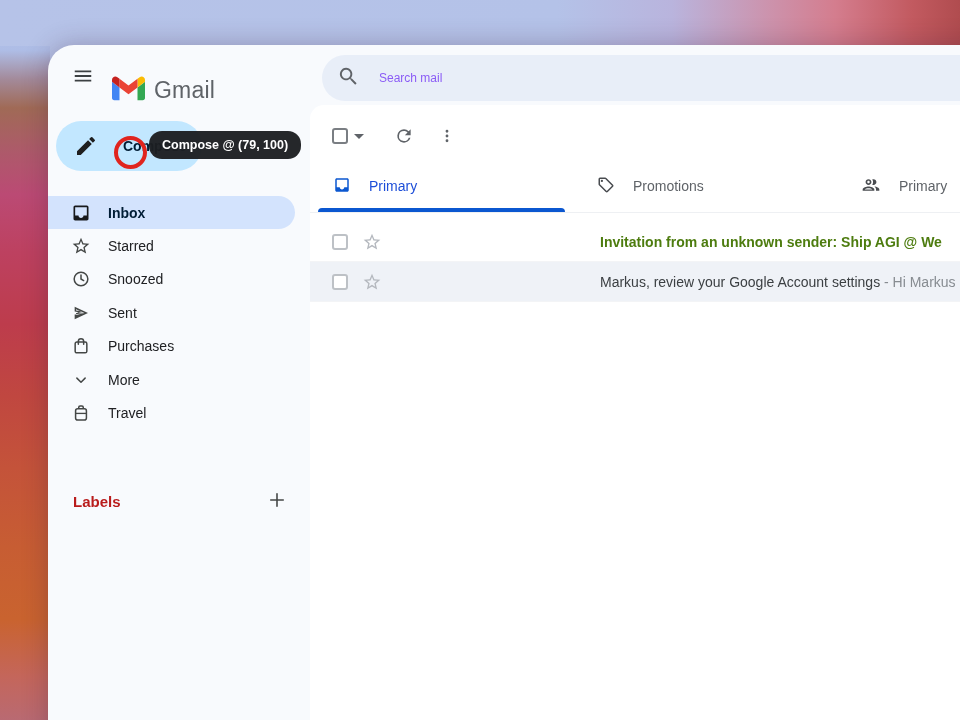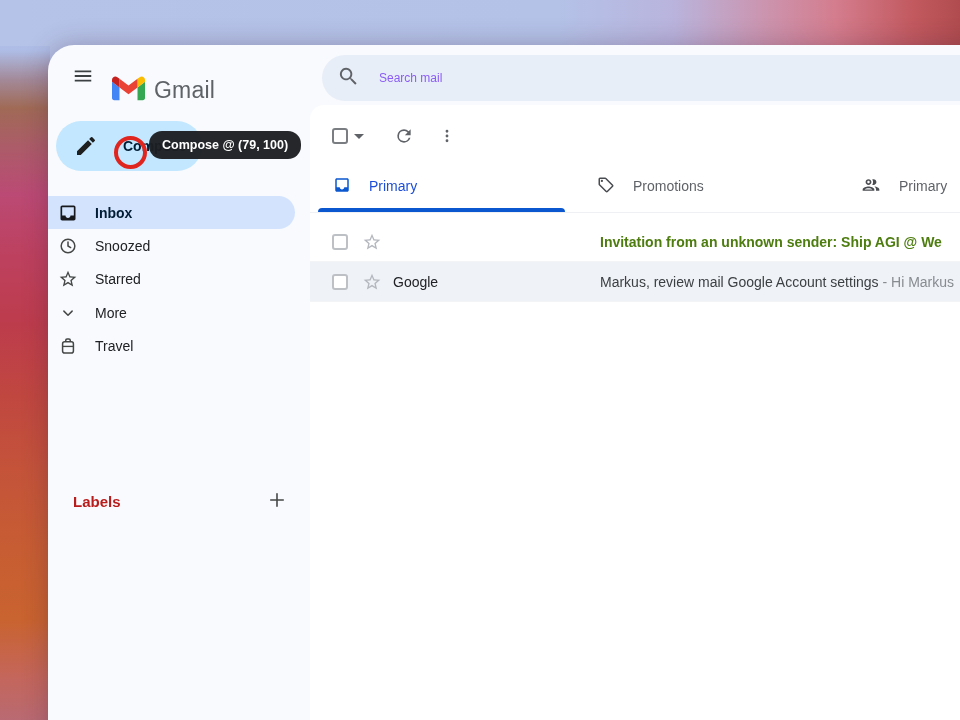--- a/index.html
+++ b/index.html
@@ -41,21 +41,21 @@
   .compose-label { position:absolute; left:67px; top:0; line-height:50px;
     font-size:14px; font-weight:600; color:#001d35; }
   .tooltip { position:absolute; left:101px; top:26px; height:28px; z-index:5;
     background:rgba(28,30,33,.96); border-radius:13px; display:flex;
     align-items:center; padding:8px 13px; white-space:nowrap;
     font-size:12.5px; font-weight:700; color:#fff; }
   .click-ring { position:absolute; left:66px; top:31px; width:33px; height:33px;
     border:4px solid #e0241e; border-radius:50%; z-index:6; }
 
   .nav { position:absolute; left:0; top:91px; right:0; }
-  .nav-item { height:33.4px; display:flex; align-items:center; padding-left:10px;
+  .nav-item { height:33.4px; display:flex; align-items:center; padding-left:23px;
     gap:17px; font-size:14px; color:#202124; cursor:pointer; }
   .nav-item .nic { width:20px; height:20px; flex:none; display:flex;
     align-items:center; justify-content:center; }
   .nav-item.selected { width:247px; background:#d3e3fd; border-radius:0 17px 17px 0;
     font-weight:700; color:#001d35; }
   .labels-row { position:absolute; left:0; top:379px; right:0; height:34px;
     display:flex; align-items:center; padding-left:25px; }
   .labels-title { font-size:15px; font-weight:700; color:#b91c1c; }
   .labels-add { position:absolute; left:217px; top:5px; width:24px; height:24px;
     border:none; background:transparent; cursor:pointer; display:flex;
@@ -152,33 +152,50 @@
         <span class="nic">
           <svg width="20" height="20" viewBox="0 0 24 24">
               <path fill="#17191c" d="M19 3H5c-1.1 0-2 .9-2 2v14c0 1.1.9 2 2 2h14c1.1 0 2-.9 2-2V5c0-1.1-.9-2-2-2zm0 12h-4c0 1.66-1.35 3-3 3s-3-1.34-3-3H5V5h14v10z"></path>
             </svg>
         </span>
         <span>Inbox</span>
       </div>
       <div class="nav-item">
         <span class="nic">
           <svg width="20" height="20" viewBox="0 0 24 24">
+              <path fill="#444746" d="M22 9.24l-7.19-.62L12 2 9.19 8.63 2 9.24l5.46 4.73L5.82 21 12 17.27 18.18 21l-1.63-7.03L22 9.24zM12 15.4l-3.76 2.27 1-4.28-3.32-2.88 4.38-.38L12 6.1l1.71 4.04 4.38.38-3.32 2.88 1 4.28L12 15.4z"></path>
+            </svg>
+        </span>
+        <span>Starred</span>
+      </div>
+      <div class="nav-item">
+        <span class="nic">
+          <svg width="20" height="20" viewBox="0 0 24 24">
               <circle cx="12" cy="12" r="8.2" fill="none" stroke="#444746" stroke-width="1.8"></circle>
               <path d="M12 7.3V12l3.2 1.9" fill="none" stroke="#444746" stroke-width="1.8" stroke-linecap="round"></path>
             </svg>
         </span>
         <span>Snoozed</span>
       </div>
       <div class="nav-item">
         <span class="nic">
           <svg width="20" height="20" viewBox="0 0 24 24">
-              <path fill="#444746" d="M22 9.24l-7.19-.62L12 2 9.19 8.63 2 9.24l5.46 4.73L5.82 21 12 17.27 18.18 21l-1.63-7.03L22 9.24zM12 15.4l-3.76 2.27 1-4.28-3.32-2.88 4.38-.38L12 6.1l1.71 4.04 4.38.38-3.32 2.88 1 4.28L12 15.4z"></path>
-            </svg>
-        </span>
-        <span>Starred</span>
+              <path fill="#444746" d="M4.4 4.6L20.4 12 4.4 19.4v-5.6L14.6 12 4.4 10.2zM6 7.5v1.4l6.5 1.1L6 12.2v2.3L16.1 12z"></path>
+            </svg>
+        </span>
+        <span>Sent</span>
+      </div>
+      <div class="nav-item">
+        <span class="nic">
+          <svg width="20" height="20" viewBox="0 0 24 24">
+              <rect x="5" y="7.2" width="14" height="13" rx="2" fill="none" stroke="#444746" stroke-width="1.8"></rect>
+              <path d="M8.8 9.8V6.4a3.2 3.2 0 0 1 6.4 0v3.4" fill="none" stroke="#444746" stroke-width="1.8" stroke-linecap="round"></path>
+            </svg>
+        </span>
+        <span>Purchases</span>
       </div>
       <div class="nav-item">
         <span class="nic">
           <svg width="18" height="18" viewBox="0 0 24 24">
               <path d="M6.5 9.5l5.5 5.5 5.5-5.5" fill="none" stroke="#444746" stroke-width="2" stroke-linecap="round" stroke-linejoin="round"></path>
             </svg>
         </span>
         <span>More</span>
       </div>
       <div class="nav-item">
@@ -267,18 +284,17 @@
       <span class="subjline"><span class="subj">Invitation from an unknown sender: Ship AGI @ We</span><span class="snip"></span></span>
     </div>
 
     <div class="mailrow read">
       <div class="cb row-cb"></div>
       <button class="row-star">
         <svg width="20" height="20" viewBox="0 0 24 24">
             <path fill="#b4b8be" d="M22 9.24l-7.19-.62L12 2 9.19 8.63 2 9.24l5.46 4.73L5.82 21 12 17.27 18.18 21l-1.63-7.03L22 9.24zM12 15.4l-3.76 2.27 1-4.28-3.32-2.88 4.38-.38L12 6.1l1.71 4.04 4.38.38-3.32 2.88 1 4.28L12 15.4z"></path>
           </svg>
       </button>
-      <span class="sender">Google</span>
-      <span class="subjline"><span class="subj">Markus, review mail Google Account settings</span><span class="snip"> - Hi Markus</span></span>
+      <span class="subjline"><span class="subj">Markus, review your Google Account settings</span><span class="snip"> - Hi Markus</span></span>
     </div>
 
   </div>
 </div>
 
 </body></html>

